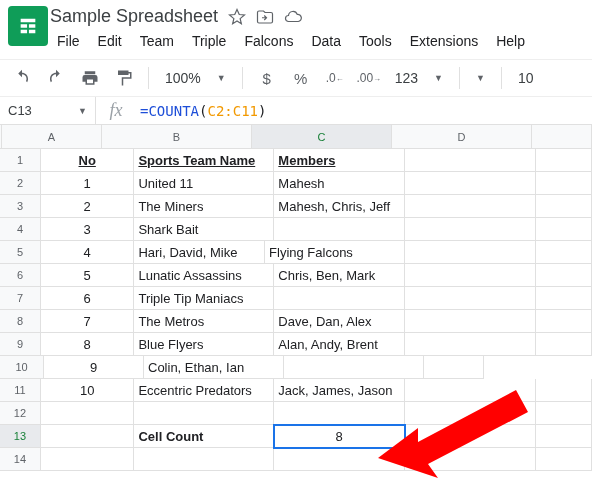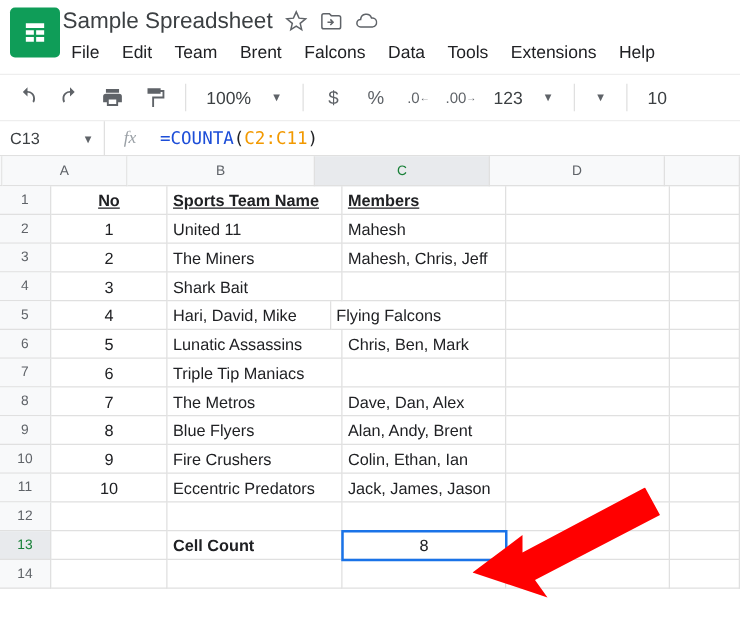--- a/index.html
+++ b/index.html
@@ -73,35 +73,35 @@
   .caret { font-size: 9px; color: #5f6368; }
 
   
   .formulabar {
     display: flex;
     align-items: center;
     border-bottom: 1px solid #e0e0e0;
     height: 28px;
   }
   .namebox {
-    width: 84px;
+    width: 96px;
     padding: 0 8px;
     font-size: 13px;
     display: flex; align-items: center; justify-content: space-between;
     color: #3c4043;
     border-right: 1px solid #e0e0e0;
     height: 100%;
   }
   .fx {
     width: 40px;
     font-style: italic;
     font-family: "Times New Roman", serif;
     color: #9aa0a6;
     text-align: center;
-    font-size: 14px;
+    font-size: 18px;
   }
   .formula-input {
     flex: 1;
     border: none;
     outline: none;
     font-family: Consolas, Menlo, monospace;
     font-size: 14px;
     color: #202124;
     padding: 0 4px;
   }
@@ -205,21 +205,21 @@
           <path d="M11 10l3 3-3 3M8 13h6" fill="none" stroke="#5f6368" stroke-width="1.6"></path>
         </svg>
       <svg class="title-icon" viewBox="0 0 24 24">
           <path d="M19 18H6a4 4 0 0 1 0-8 6 6 0 0 1 11.6-1.5A4 4 0 0 1 19 18z" fill="none" stroke="#5f6368" stroke-width="1.6"></path>
         </svg>
     </div>
     <div class="menubar">
       <span class="menu-item">File</span>
       <span class="menu-item">Edit</span>
       <span class="menu-item">Team</span>
-      <span class="menu-item">Brent</span>
+      <span class="menu-item">Triple</span>
       <span class="menu-item">Falcons</span>
       <span class="menu-item">Data</span>
       <span class="menu-item">Tools</span>
       <span class="menu-item">Extensions</span>
       <span class="menu-item">Help</span>
     </div>
   </div>
 </div>
 
 <div class="toolbar">
@@ -360,21 +360,20 @@
       <div class="rowhead">9</div>
       <div class="cell rowA center">8</div>
       <div class="cell rowB">Blue Flyers</div>
       <div class="cell rowC">Alan, Andy, Brent</div>
       <div class="cell rowD"></div>
       <div class="cell rowE"></div>
     </div>
   <div class="row">
       <div class="rowhead">10</div>
       <div class="cell rowA center">9</div>
-      <div class="cell rowB">Fire Crushers</div>
       <div class="cell rowC">Colin, Ethan, Ian</div>
       <div class="cell rowD"></div>
       <div class="cell rowE"></div>
     </div>
   <div class="row">
       <div class="rowhead">11</div>
       <div class="cell rowA center">10</div>
       <div class="cell rowB">Eccentric Predators</div>
       <div class="cell rowC">Jack, James, Jason</div>
       <div class="cell rowD"></div>

